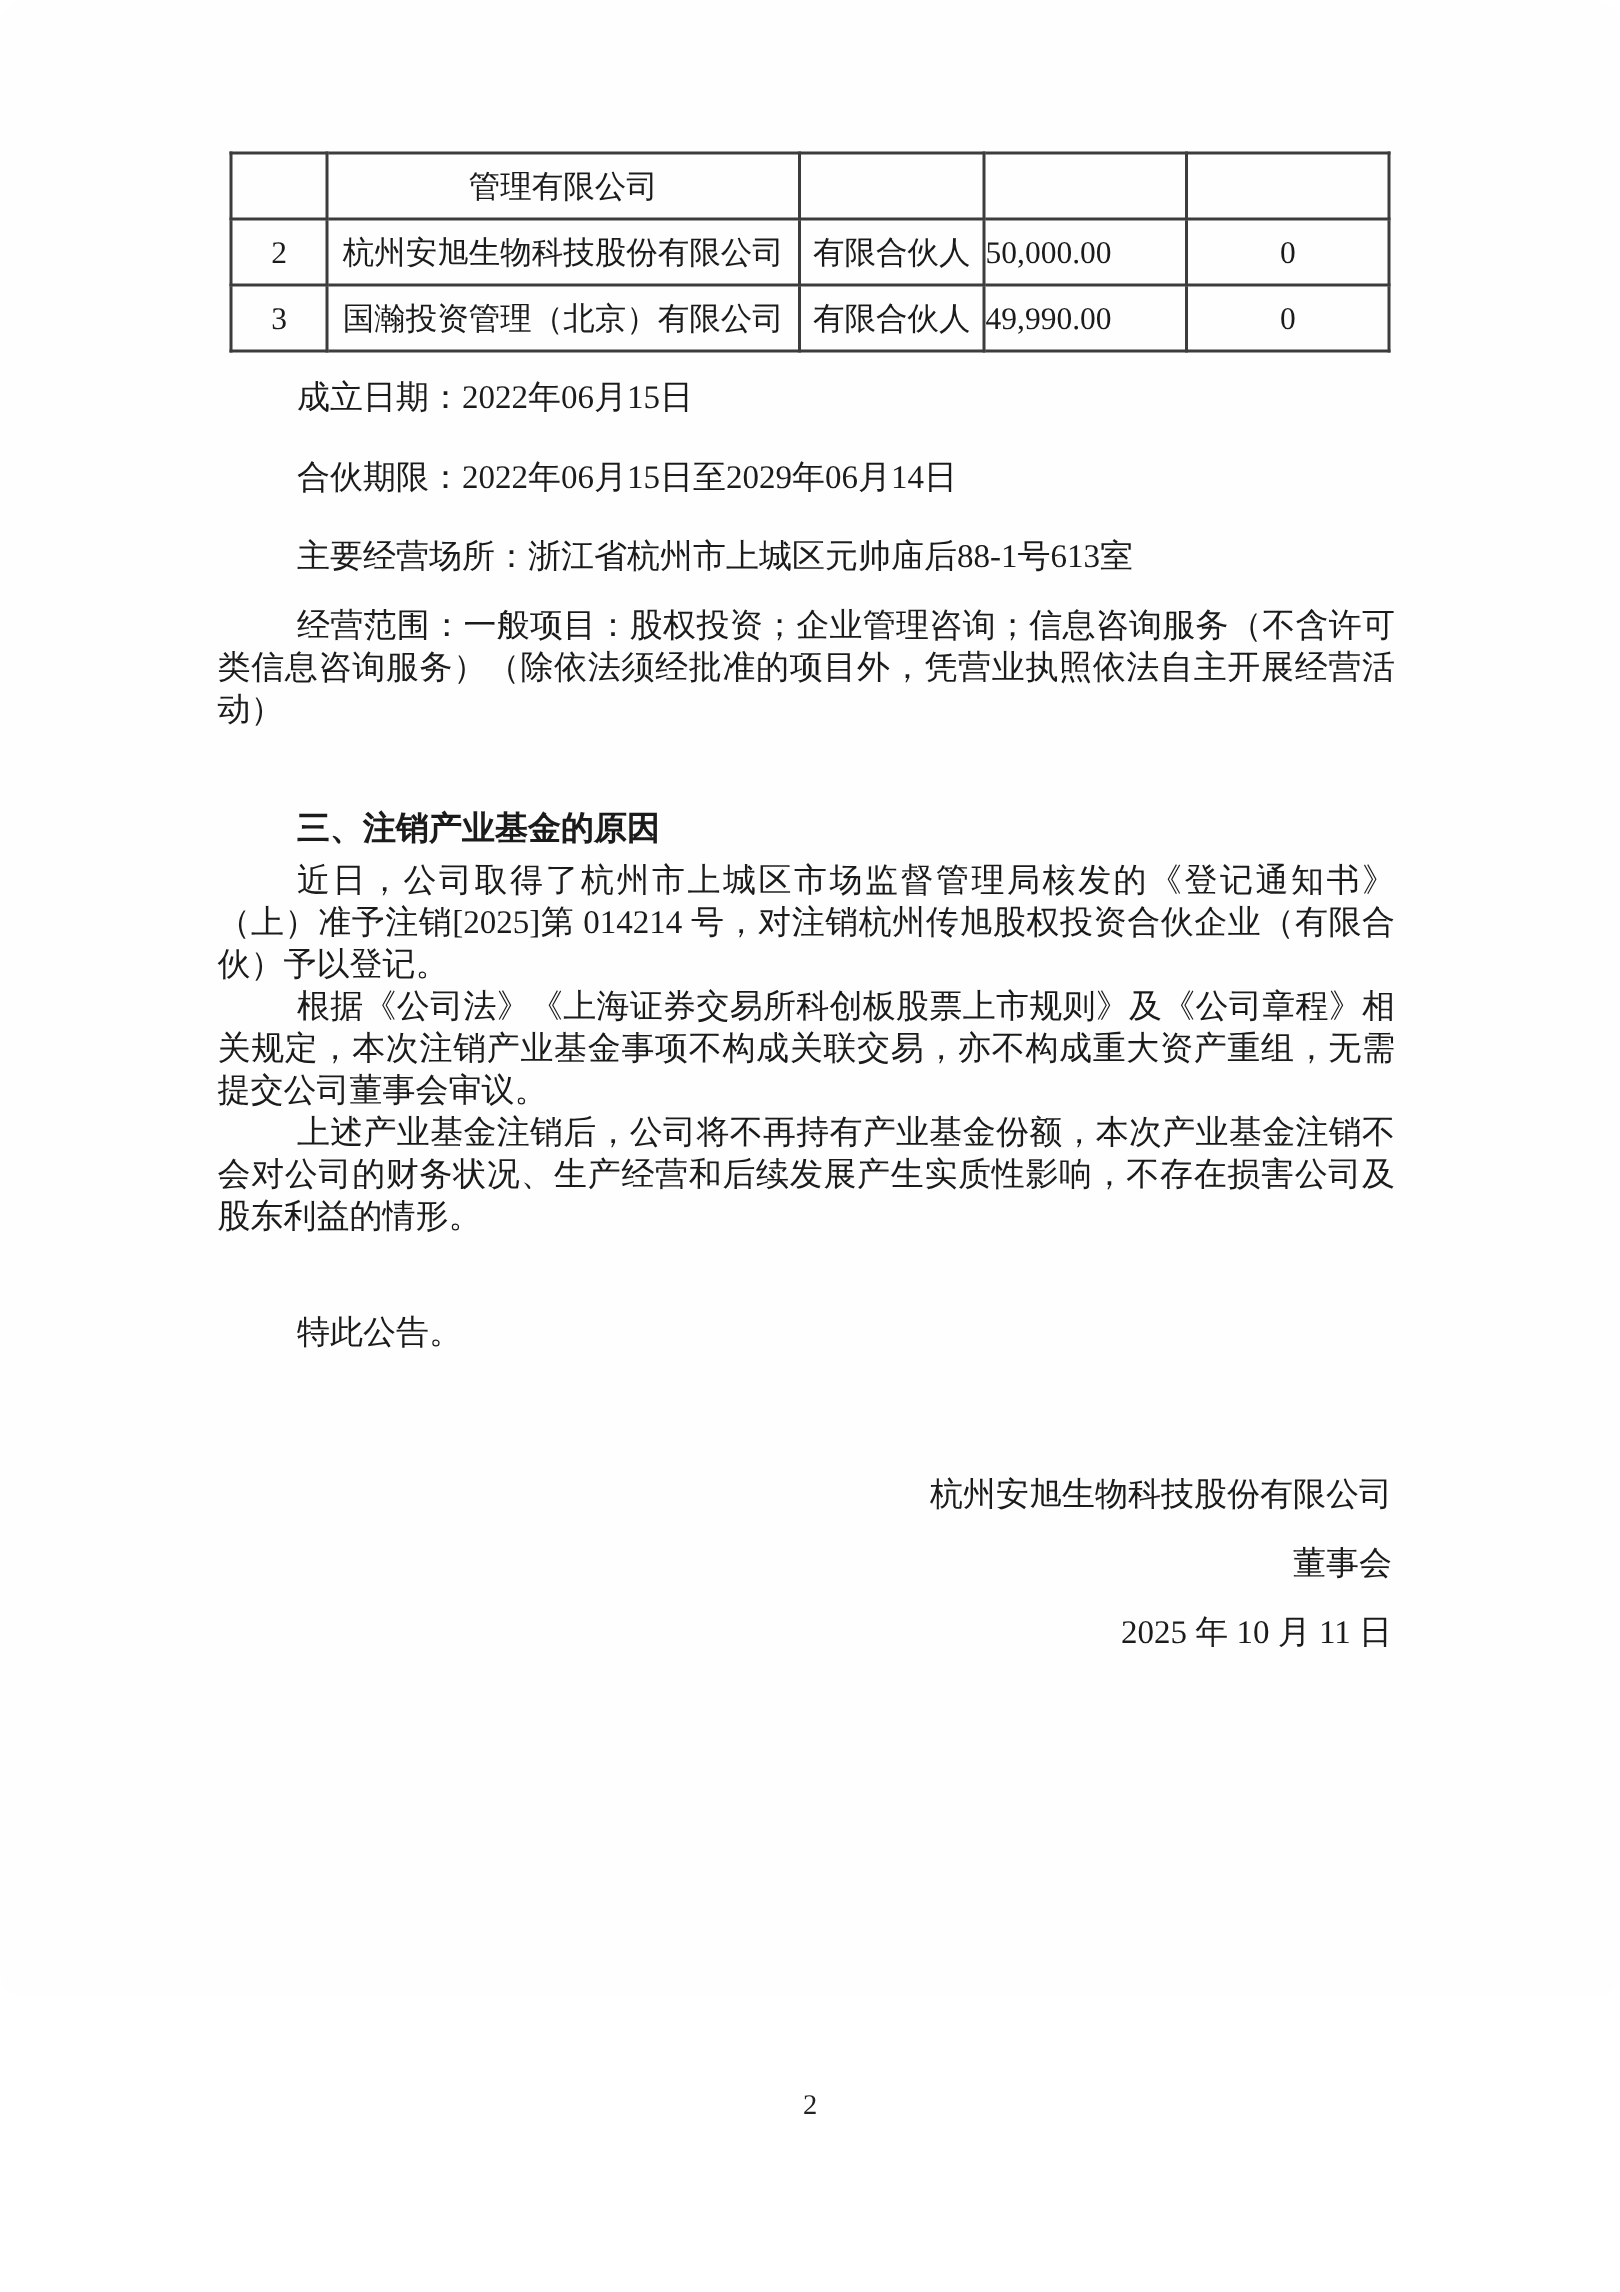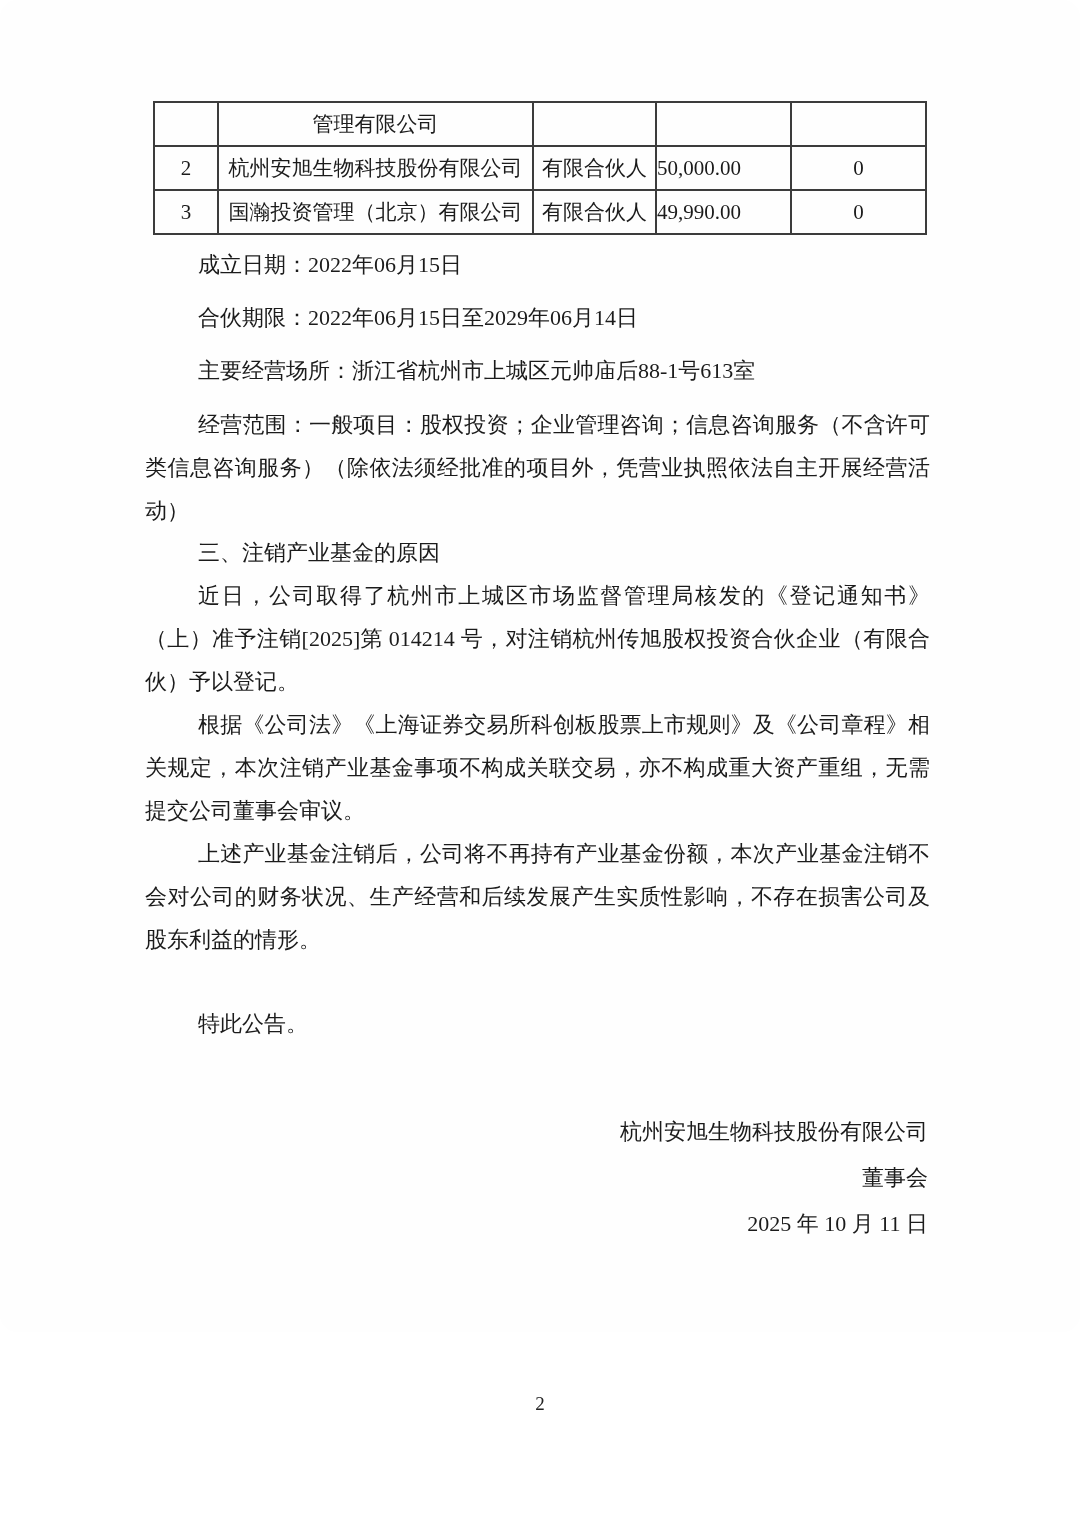--- a/index.html
+++ b/index.html
@@ -40,29 +40,30 @@
   td.c-type   { width: 123px; text-align: center; }
   td.c-amount { width: 135px; text-align: left; padding-right: 8px; }
   td.c-ratio  { width: 135px; text-align: center; }
   .info {
     line-height: 42px;
     text-indent: 53px;
     margin-bottom: 11px;
   }
   .info:first-of-type { margin-top: 9px; }
   .para {
-    line-height: 43px;
+    line-height: 28px;
     text-indent: 53px;
     text-align: justify;
   }
   .heading {
     font-size: 22px;
-    font-weight: normal;
+    font-weight: bold;
     line-height: 42px;
     text-indent: 53px;
+    margin-top: 44px;
   }
   .closing {
     line-height: 42px;
     text-indent: 53px;
     margin-top: 42px;
   }
   .signature {
     margin-top: 64px;
     text-align: right;
     line-height: 46px;

